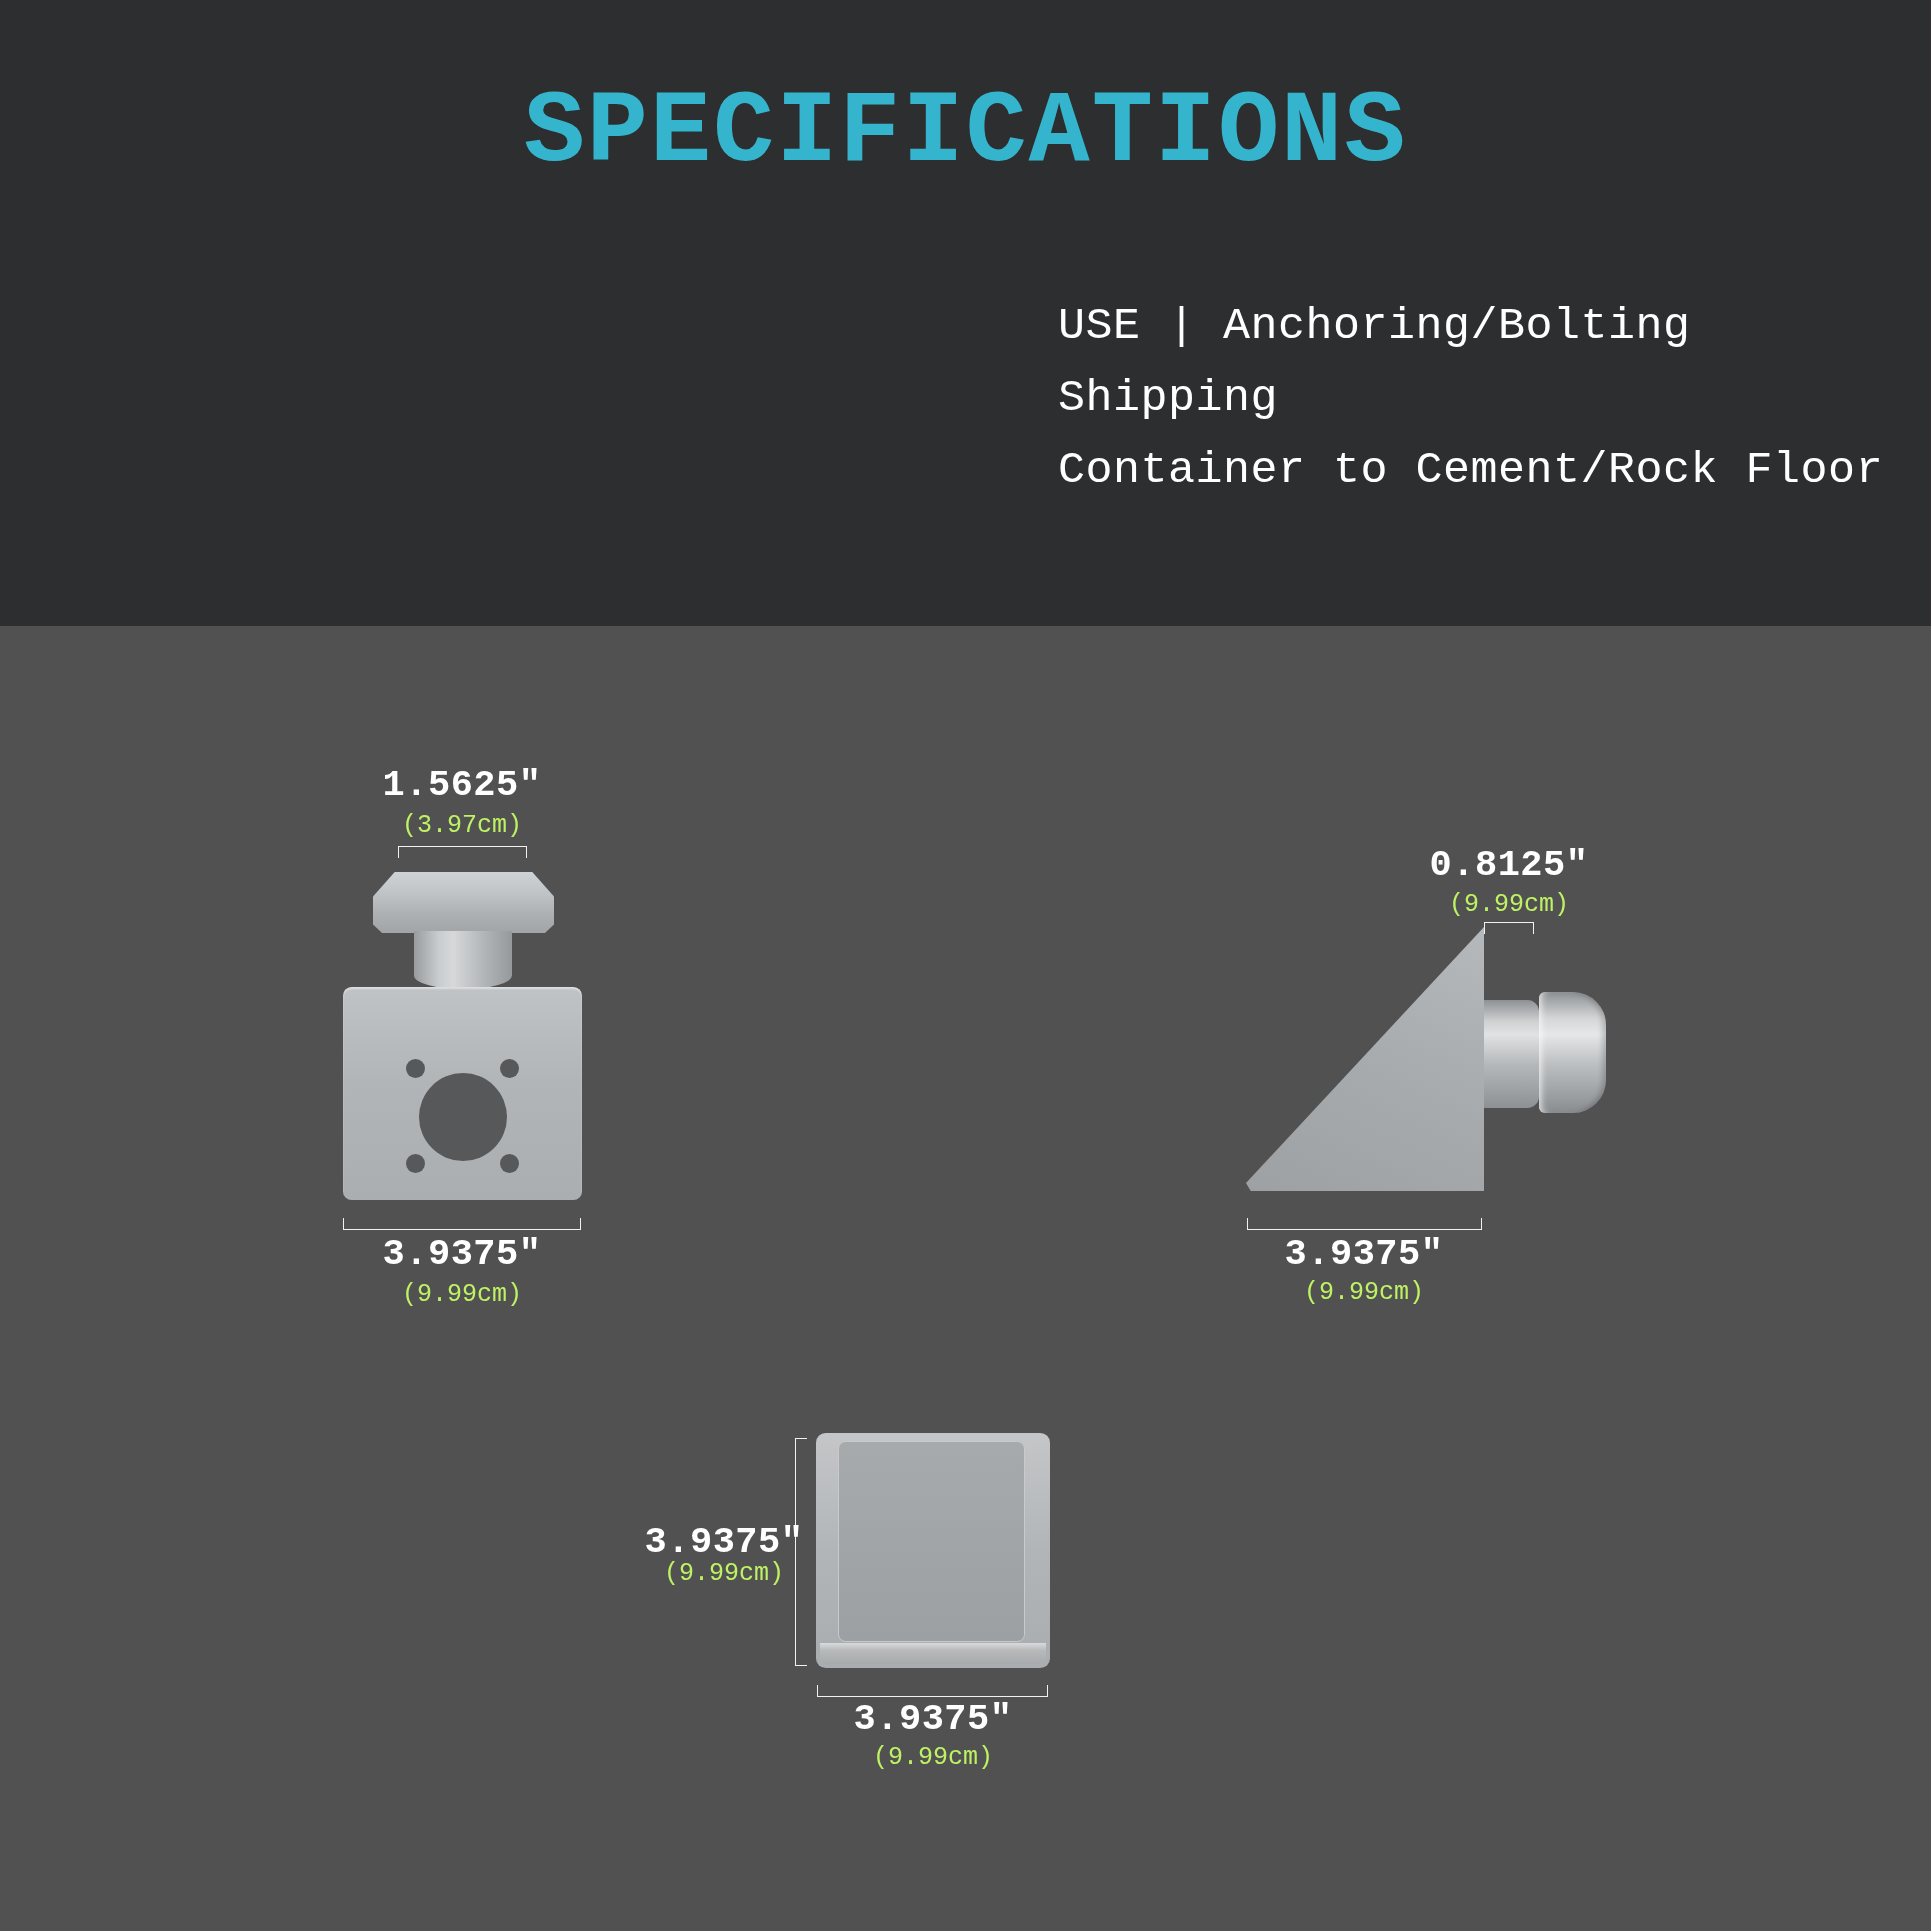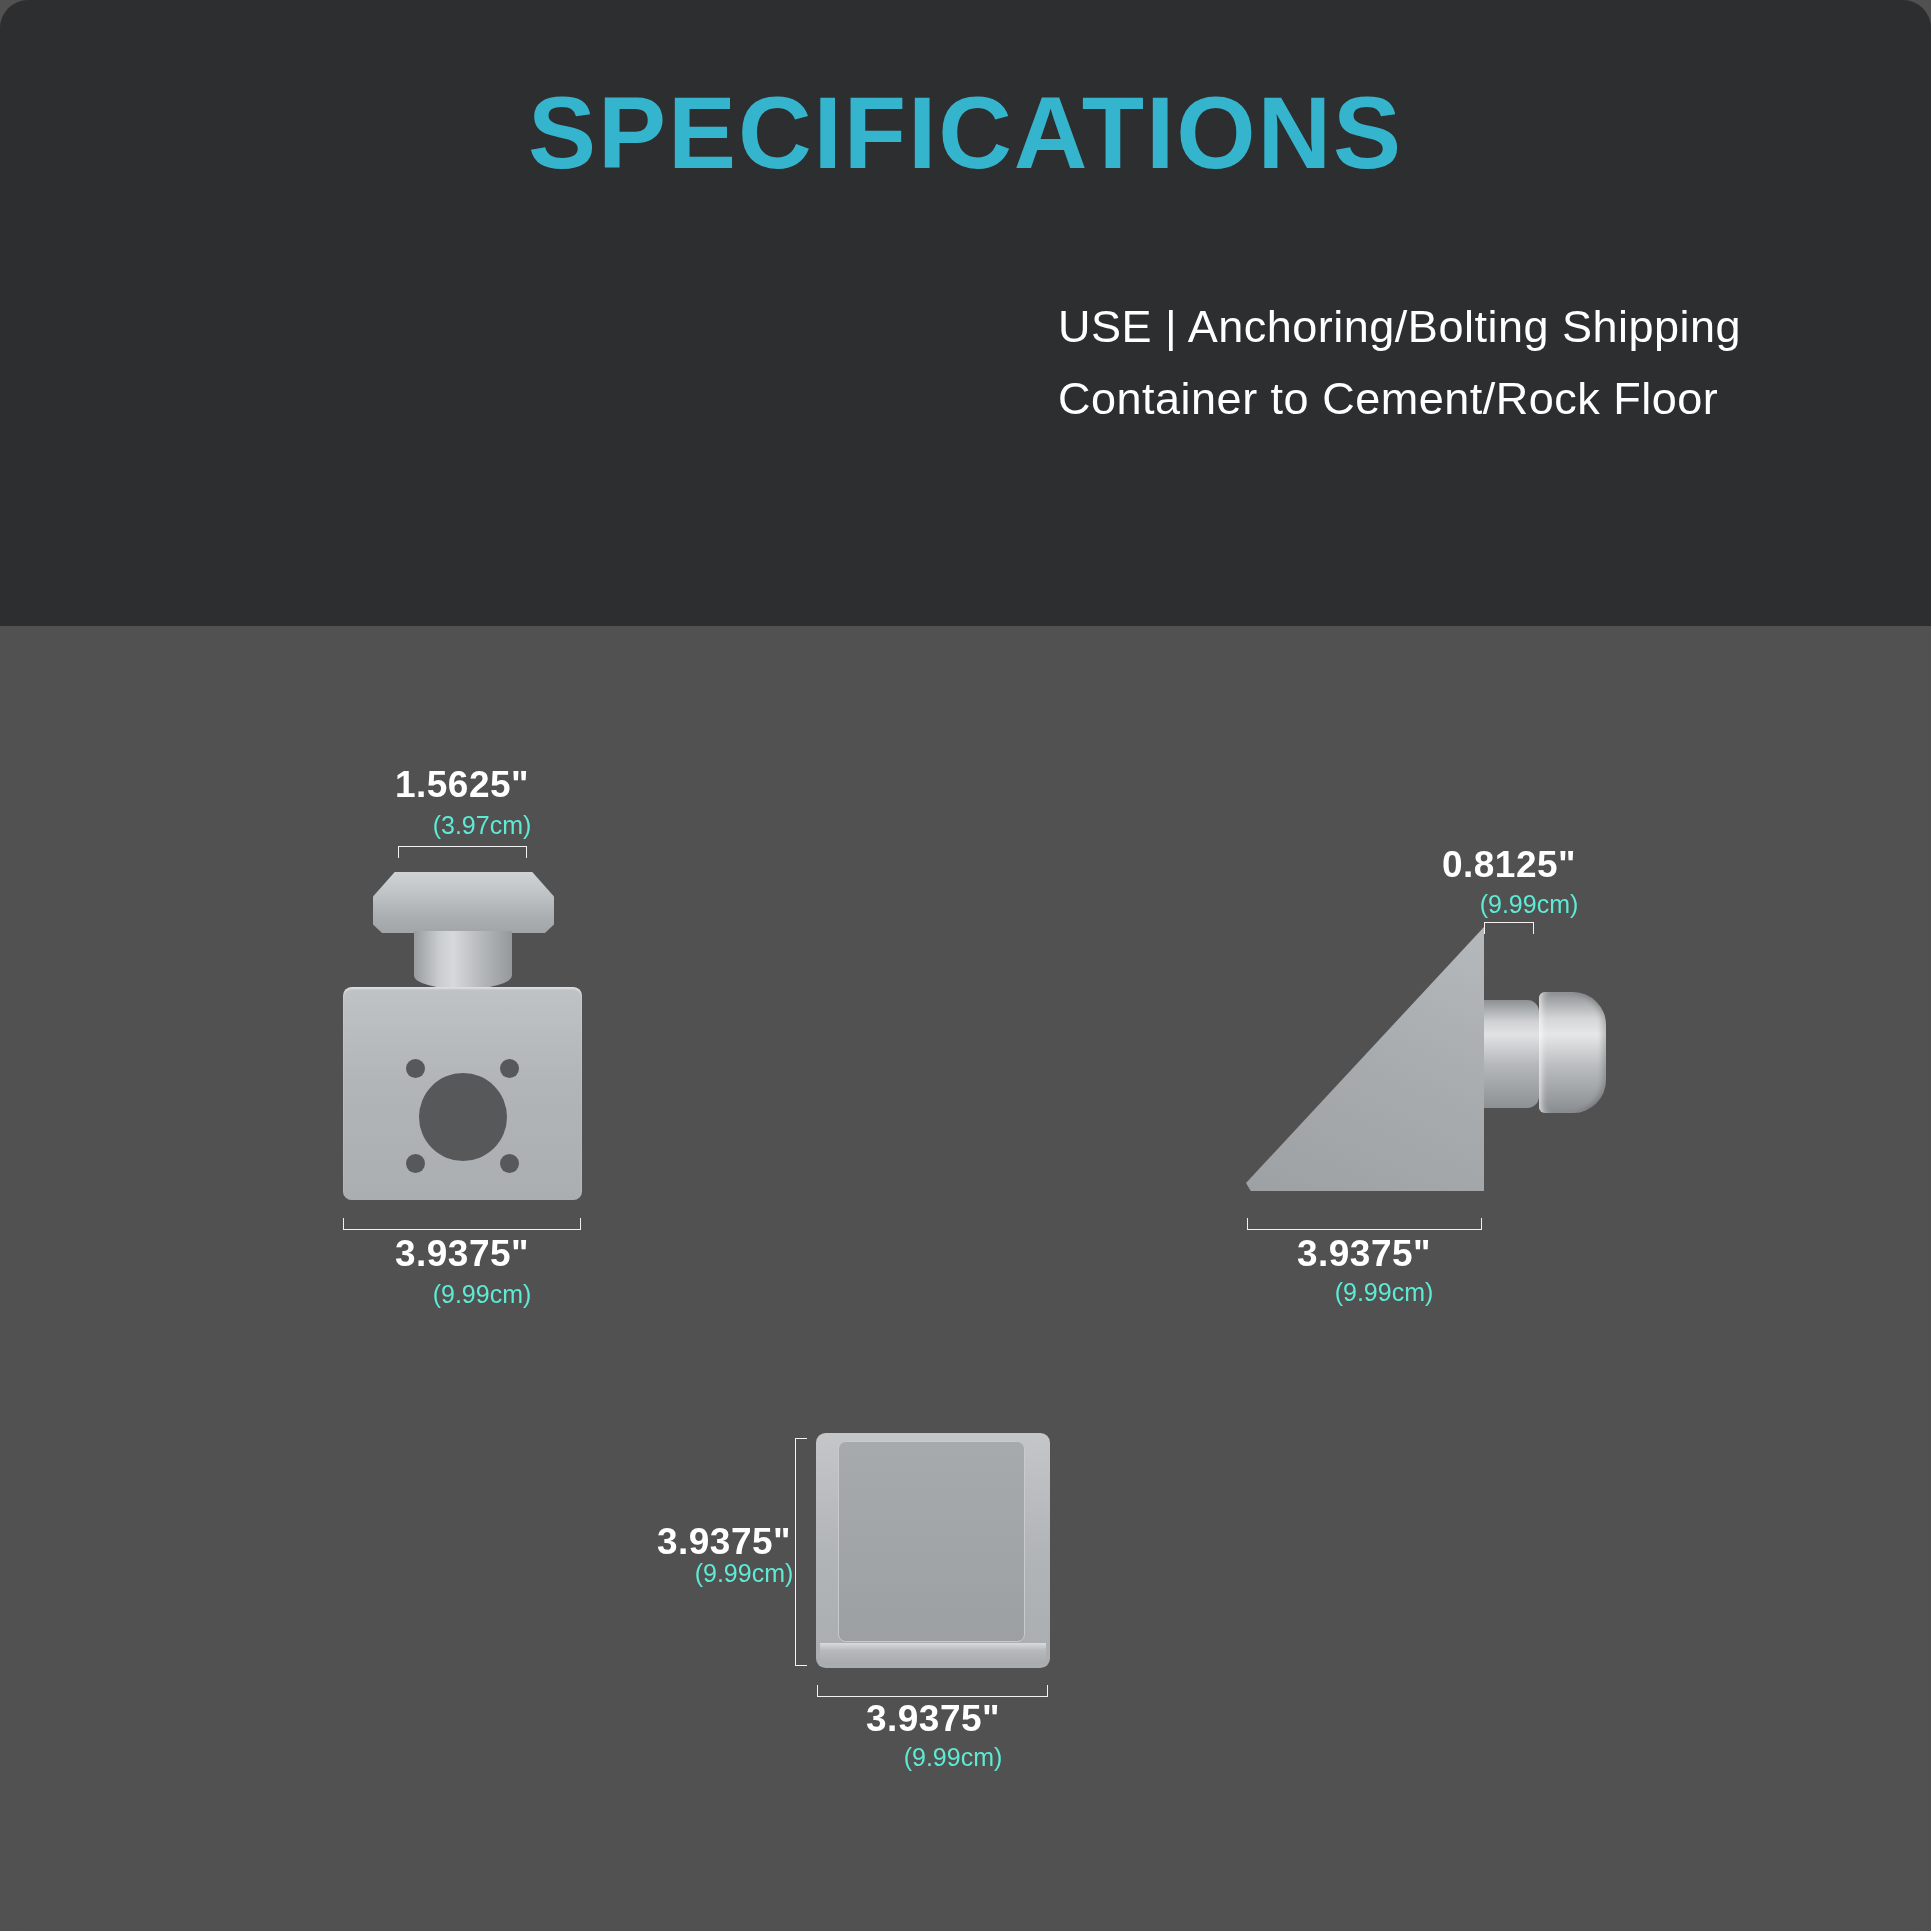--- a/index.html
+++ b/index.html
@@ -1,34 +1,34 @@
 <!DOCTYPE html>
 <html style="--accent: #35b5cd; --header-bg: #2d2e2f; --body-bg: #515151; --text: #ffffff; --metal: #b2b5b8; --dim-line: #f2f2f2;"><head>
 <meta charset="utf-8">
 <style>
   html,body{margin:0;padding:0;background:#515151;}
   .page{position:relative;width:1931px;height:1931px;overflow:hidden;
         background:var(--body-bg,#515151);
-        font-family:Liberation Sans, sans-serif;border-radius:28px;}
+        font-family:Liberation Mono, monospace;}
   
   .hero{position:absolute;left:0;top:0;width:1931px;height:626px;
         background:var(--header-bg,#2d2e2f);}
   .title{position:absolute;left:0;right:0;top:75px;margin:0;text-align:center;
          font-size:102px;font-weight:bold;letter-spacing:1.9px;
          color:var(--accent,#35b5cd);}
   .spec-col{position:absolute;top:291px;font-size:45px;line-height:72px;
             letter-spacing:0.5px;color:var(--text,#ffffff);}
   .spec-col p{margin:0;font-weight:normal;}
   .spec-left{left:112px;}
   .spec-right{left:1058px;}
   
   .dim-num{position:absolute;transform:translateX(-50%);white-space:nowrap;
            font-size:37px;font-weight:bold;color:var(--text,#ffffff);letter-spacing:0.5px;}
   .dim-cm{position:absolute;transform:translateX(-50%);white-space:nowrap;
-          font-size:25px;color:#5eead4;margin-left:20px;}
+          font-size:25px;color:#bef264;}
   .brk{position:absolute;}
   .brk.down{border-top:1.9px solid var(--dim-line,#f2f2f2);
             border-left:1.9px solid var(--dim-line,#f2f2f2);
             border-right:1.9px solid var(--dim-line,#f2f2f2);}
   .brk.up{border-bottom:1.9px solid var(--dim-line,#f2f2f2);
           border-left:1.9px solid var(--dim-line,#f2f2f2);
           border-right:1.9px solid var(--dim-line,#f2f2f2);}
   .brk.vert{border-left:1.9px solid var(--dim-line,#f2f2f2);
             border-top:1.9px solid var(--dim-line,#f2f2f2);
             border-bottom:1.9px solid var(--dim-line,#f2f2f2);}

